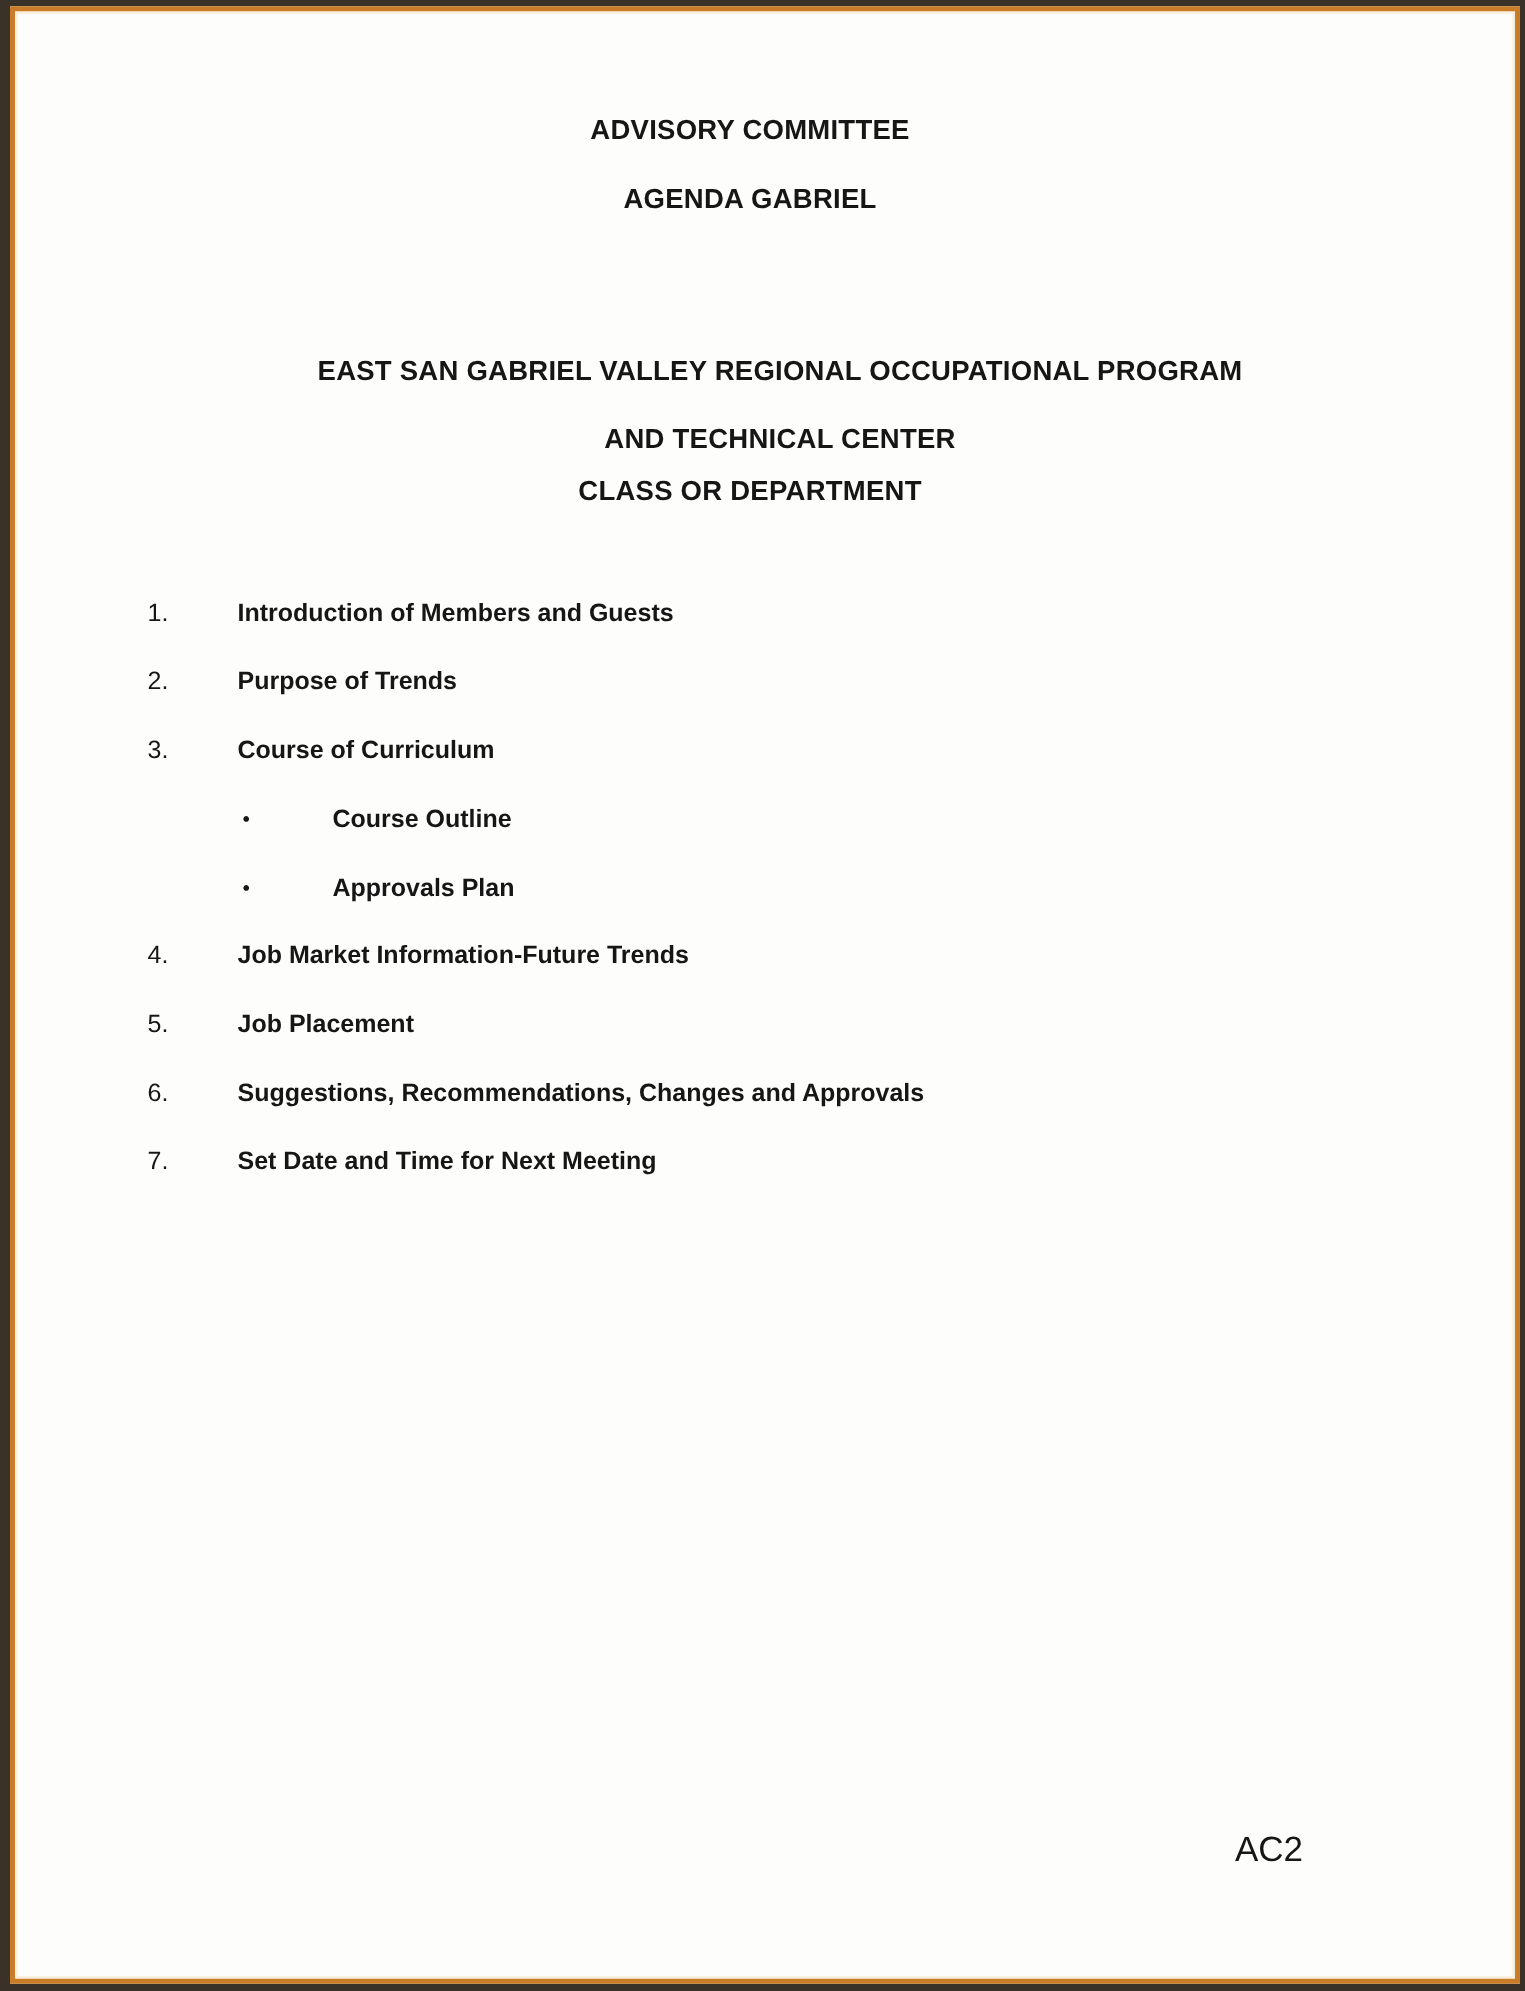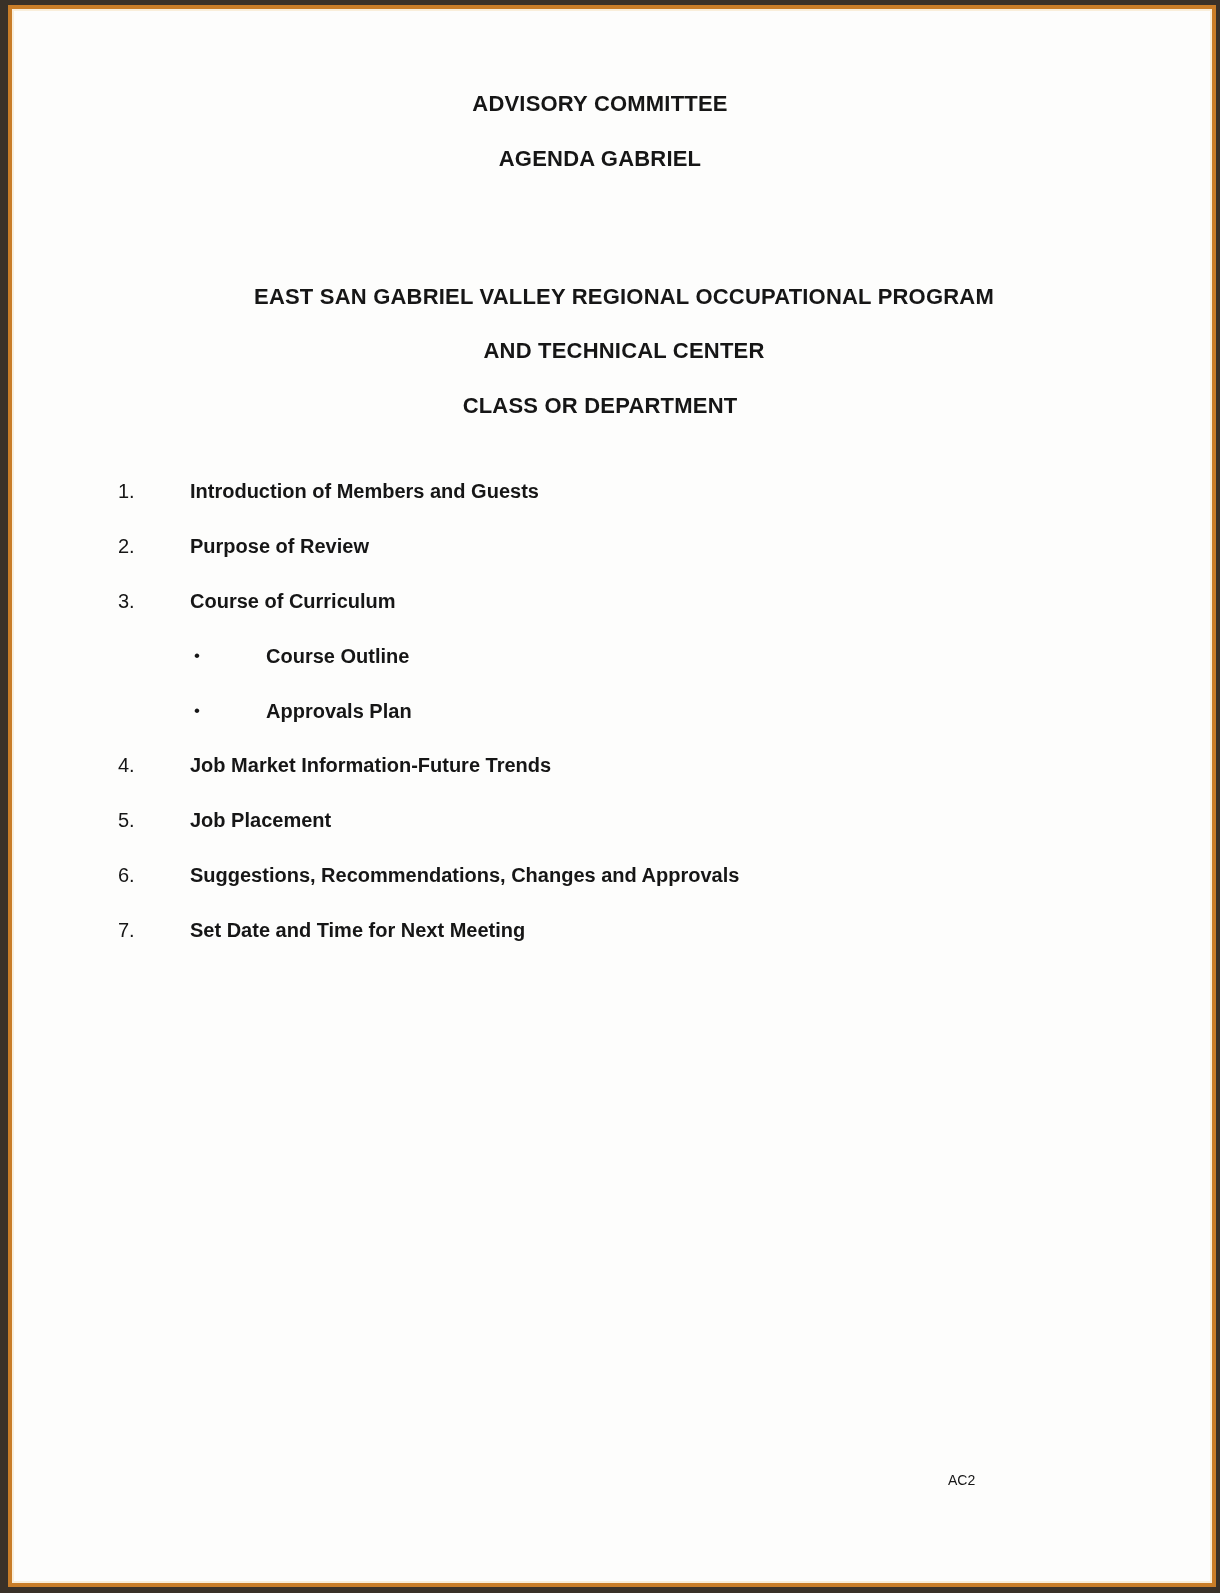--- a/index.html
+++ b/index.html
@@ -28,36 +28,36 @@
     position: absolute; left: 0; right: 24px;
     text-align: center;
     font-weight: bold;
     font-size: 22px; line-height: 27px;
     letter-spacing: 0.2px;
     white-space: pre-line;
   }
   .title-1 { top: 81px; }
   .title-2 { top: 136px; }
   .org-block { top: 247px; margin-left: 48px; }
-  .section-title { top: 383px; }
+  .section-title { top: 370px; }
 
   .agenda { position: absolute; top: 455px; left: 0; right: 0; }
   .row { position: relative; height: 54.8px; font-size: 20px; }
   .row span {
     position: absolute; top: 50%; transform: translateY(-50%);
     white-space: nowrap;
   }
   .row .marker { left: 106px; }
   .row .text   { left: 178px; font-weight: bold; }
   .row.indent .marker { left: 182px; font-size: 17px; }
   .row.indent .text   { left: 254px; }
 
   .footer-code {
-    position: absolute; top: 1459px; left: 936px;
-    font-size: 14px; line-height: 24px;
+    position: absolute; top: 1459px; left: 976px;
+    font-size: 28px; line-height: 24px;
   }
 </style>
 </head>
 <body>
 
 <div class="page">
   <div class="frame">
     <div class="content">
 
       <div class="center-line title-1">ADVISORY COMMITTEE</div>
@@ -71,21 +71,21 @@
 
       <div class="center-line section-title">CLASS OR DEPARTMENT</div>
 
       <div class="agenda">
         <div class="row">
           <span class="marker">1.</span>
           <span class="text">Introduction of Members and Guests</span>
         </div>
         <div class="row">
           <span class="marker">2.</span>
-          <span class="text">Purpose of Review</span>
+          <span class="text">Purpose of Trends</span>
         </div>
         <div class="row">
           <span class="marker">3.</span>
           <span class="text">Course of Curriculum</span>
         </div>
         <div class="row indent">
           <span class="marker">•</span>
           <span class="text">Course Outline</span>
         </div>
         <div class="row indent">

